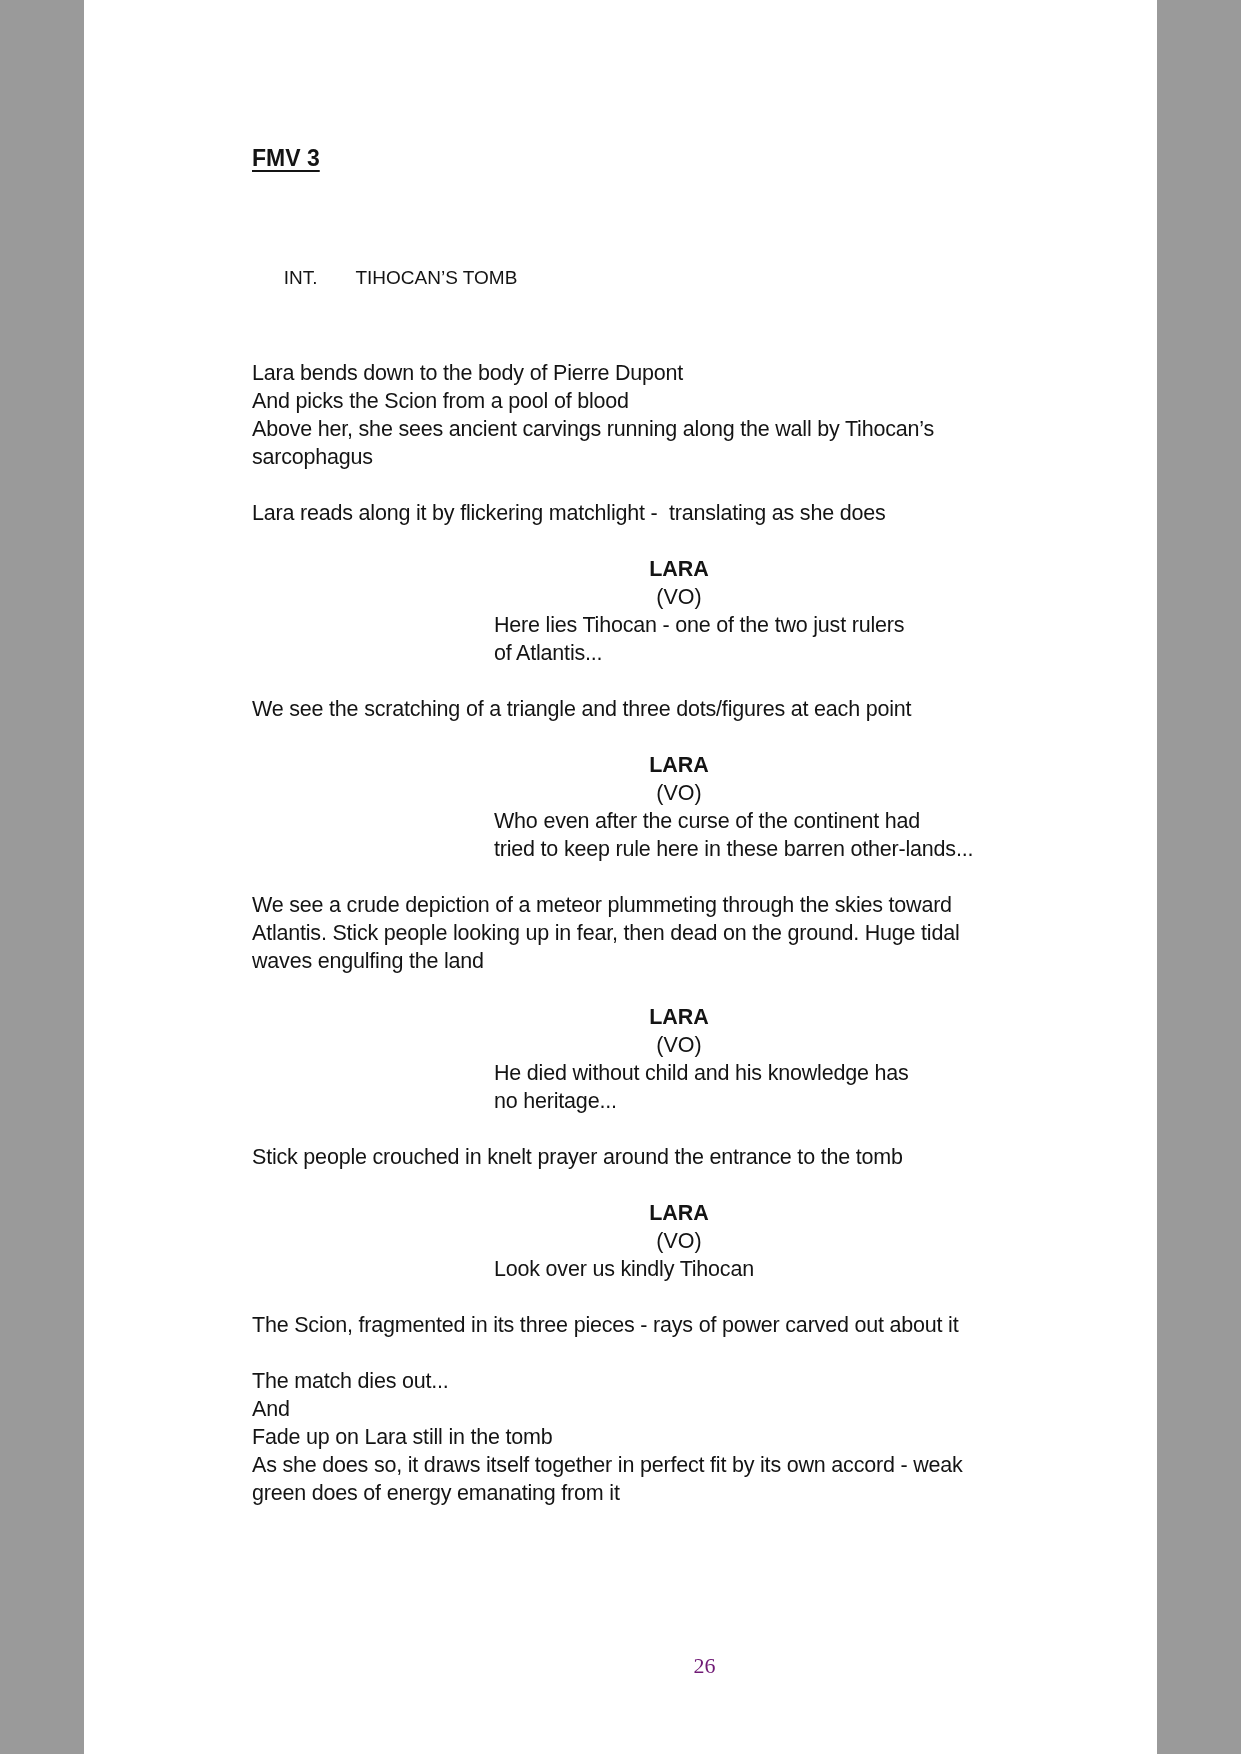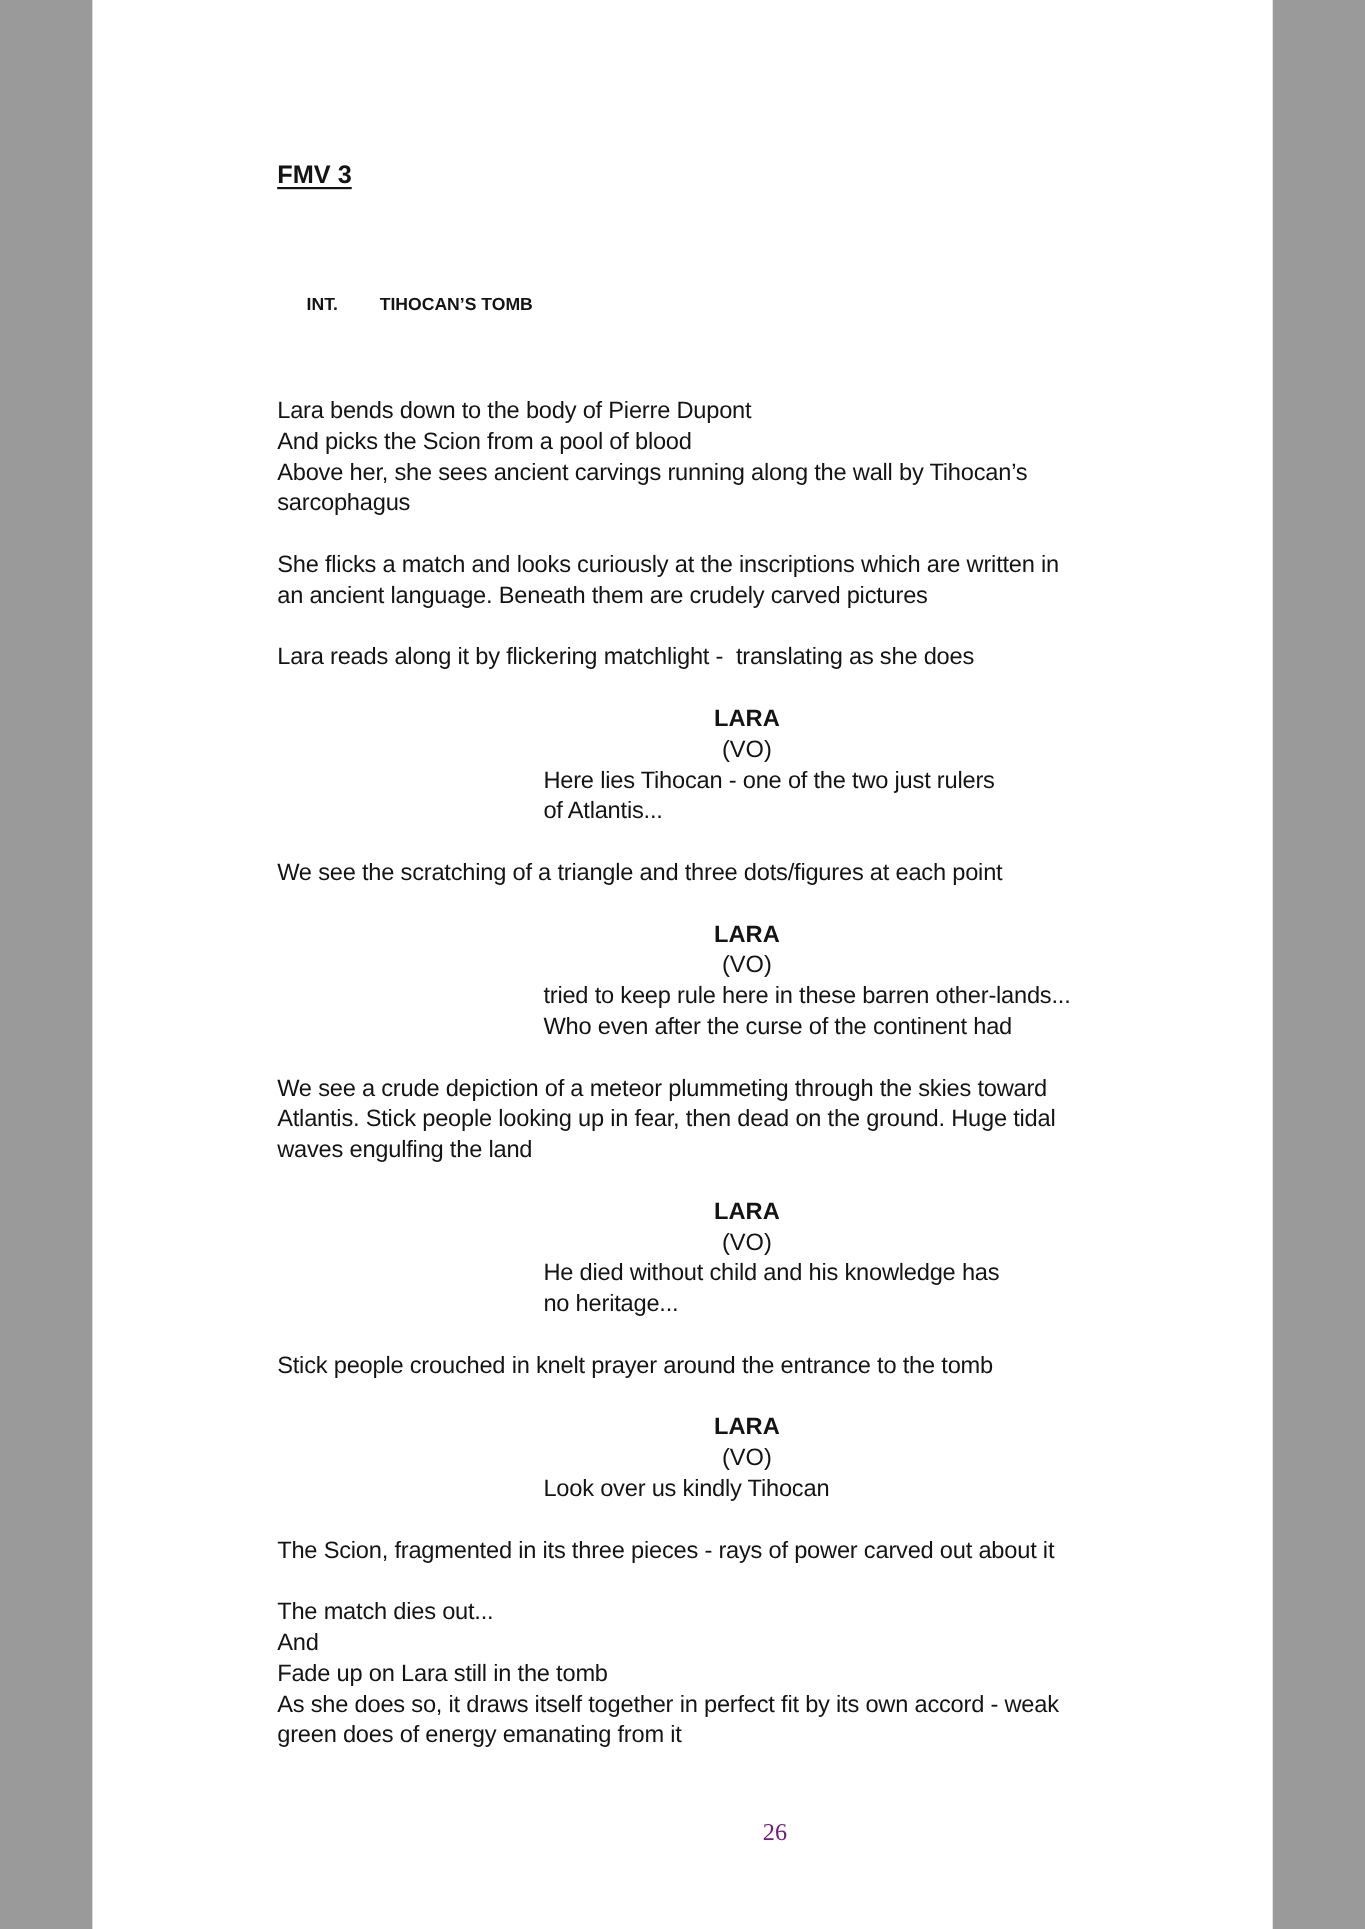--- a/index.html
+++ b/index.html
@@ -29,22 +29,22 @@
     font-weight: bold;
     line-height: 34px;
     margin-bottom: 52px;
   }
   .scene-label .underlined {
     text-decoration: underline;
     text-decoration-thickness: 2px;
     text-underline-offset: 4px;
   }
   .scene-heading {
-    font-size: 16px;
-    font-weight: bold;
+    font-size: 19px;
+    font-weight: normal;
     line-height: 34px;
     margin-bottom: 30px;
     white-space: pre;
   }
   .scene-heading .heading-title {
     margin-left: 38px;
   }
   .block {
     margin-bottom: 28px;
     margin-top: 12px;
@@ -96,43 +96,39 @@
     </div>
 
     <div>
         <div class="block action-block">
           <div class="line">Lara bends down to the body of Pierre Dupont</div>
           <div class="line">And picks the Scion from a pool of blood</div>
           <div class="line">Above her, she sees ancient carvings running along the wall by Tihocan’s</div>
           <div class="line">sarcophagus</div>
         </div>
         <div class="block action-block">
-          <div class="line">She flicks a match and looks curiously at the inscriptions which are written in</div>
-          <div class="line">an ancient language. Beneath them are crudely carved pictures</div>
-        </div>
-        <div class="block action-block">
           <div class="line">Lara reads along it by flickering matchlight -  translating as she does</div>
         </div>
         <div class="block dialogue-block">
           <div class="character">LARA</div>
           <div class="parenthetical">(VO)</div>
           <div class="dialogue-lines">
             <div class="line">Here lies Tihocan - one of the two just rulers</div>
             <div class="line">of Atlantis...</div>
           </div>
         </div>
         <div class="block action-block">
           <div class="line">We see the scratching of a triangle and three dots/figures at each point</div>
         </div>
         <div class="block dialogue-block">
           <div class="character">LARA</div>
           <div class="parenthetical">(VO)</div>
           <div class="dialogue-lines">
+            <div class="line">Who even after the curse of the continent had</div>
             <div class="line">tried to keep rule here in these barren other-lands...</div>
-            <div class="line">Who even after the curse of the continent had</div>
           </div>
         </div>
         <div class="block action-block">
           <div class="line">We see a crude depiction of a meteor plummeting through the skies toward</div>
           <div class="line">Atlantis. Stick people looking up in fear, then dead on the ground. Huge tidal</div>
           <div class="line">waves engulfing the land</div>
         </div>
         <div class="block dialogue-block">
           <div class="character">LARA</div>
           <div class="parenthetical">(VO)</div>

